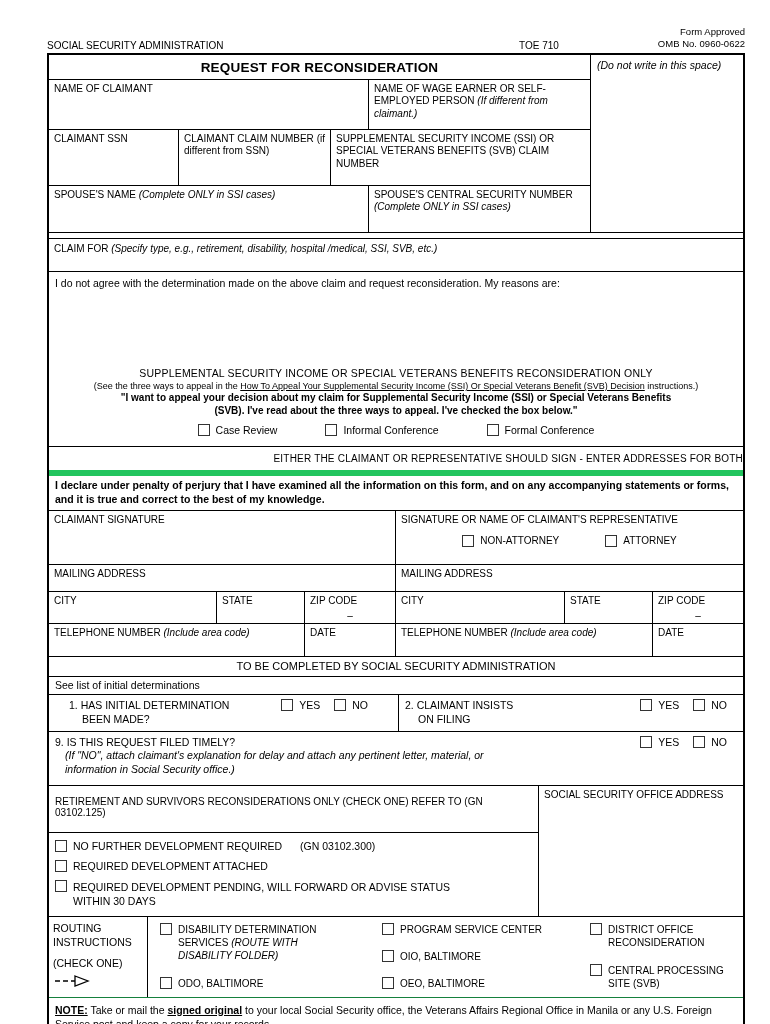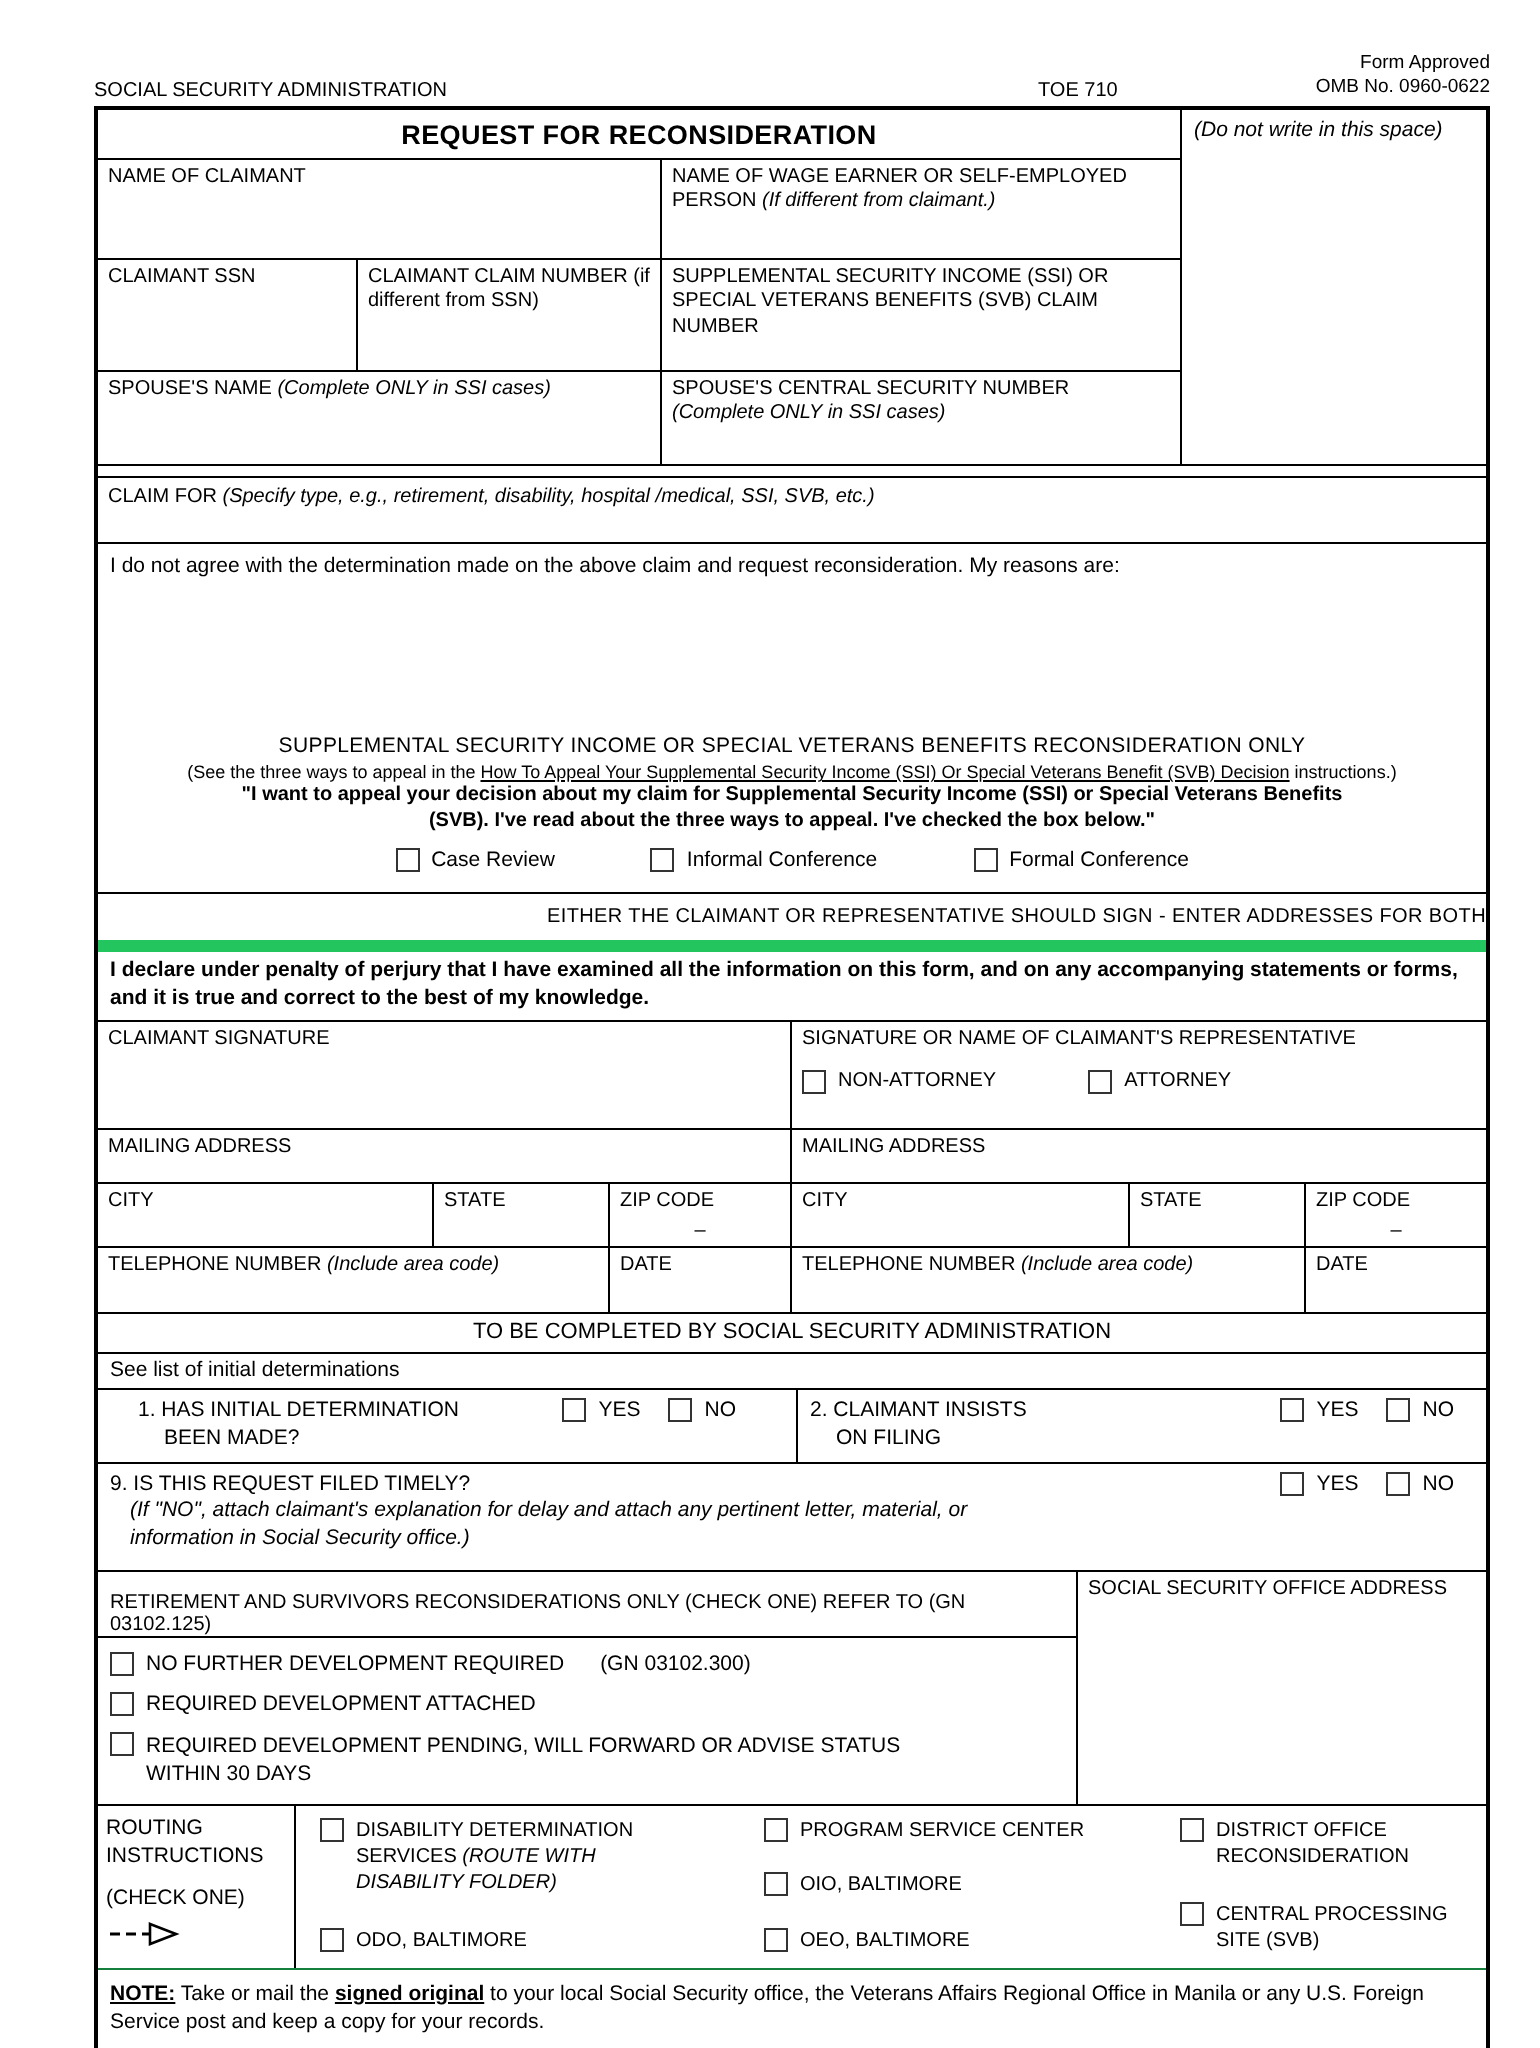--- a/index.html
+++ b/index.html
@@ -22,21 +22,21 @@
 
   .top-flex { display:flex; border-bottom:1px solid #000; }
   .top-left { flex:1; border-right:1px solid #000; }
   .top-right { width:152px; padding:4px 6px; font-size:10.5px; font-style:italic; }
   .title-row { text-align:center; font-size:13.5px; font-weight:bold; padding:5px 0 4px; border-bottom:1px solid #000; letter-spacing:.2px; }
   .cells { display:flex; }
   .cell { padding:3px 5px; }
   .h-name { height:50px; }
   .h-ssn { height:56px; }
   .h-spouse { height:46px; }
-  .w282 { width:282px; }
+  .w282 { width:320px; }
   .w130 { width:130px; }
   .w152 { width:152px; }
   .fx1 { flex:1; }
 
   .claimfor-row { margin-top:5px; border-top:1px solid #000; border-bottom:1px solid #000; padding:4px 5px 16px; }
 
   .reasons { padding:5px 6px 8px; border-bottom:1px solid #000; }
   .reasons-text { font-size:10.5px; }
   .ssi-center { margin-top:76px; text-align:center; }
   .ssi-h { font-size:10.5px; letter-spacing:.2px; }
@@ -47,21 +47,21 @@
 
   .cb { width:12px; height:12px; border:1.5px solid #333; display:inline-block; background:#fff; margin-right:6px; flex:none; }
 
   .banner { text-align:right; font-size:10px; padding:6px 0; border-bottom:6px solid #22c55e; letter-spacing:.2px; }
   .decl { font-size:10.5px; font-weight:bold; padding:3px 6px 4px; border-bottom:1px solid #000; line-height:1.3; }
 
   .sig-grid { display:flex; border-bottom:1px solid #000; }
   .sig-half { width:50%; }
   .sig-half.left { border-right:1px solid #000; }
   .sig-r1 { height:54px; border-bottom:1px solid #000; padding:3px 5px; }
-  .rep-cbs { display:flex; gap:46px; margin-top:8px; }
+  .rep-cbs { display:flex; justify-content:center; gap:46px; margin-top:8px; }
   .sig-r2 { height:27px; border-bottom:1px solid #000; padding:3px 5px; }
   .sig-r3 { display:flex; height:32px; border-bottom:1px solid #000; }
   .sig-r4 { display:flex; height:32px; }
   .c-city { flex:1; }
   .c-state { width:88px; }
   .c-zip { width:90px; }
   .c-tel { flex:1; }
   .c-date { width:90px; }
   .zipdash { display:block; text-align:center; margin-top:2px; }
 
@@ -77,21 +77,21 @@
   .yn .cb { margin-top:0; }
   .yn-yes { margin-left:auto; }
   .yn-gap { margin-right:10px; }
 
   .q3-row { display:flex; border-bottom:1px solid #000; padding:4px 6px 8px; }
   .q3-left { flex:1; font-size:10.5px; line-height:1.3; }
   .q3-note { font-style:italic; padding-left:10px; }
 
   .ret-flex { display:flex; border-bottom:1px solid #000; }
   .ret-left { flex:1; }
-  .ret-head { border-bottom:1px solid #000; padding:10px 6px 0; font-size:10px; }
+  .ret-head { border-bottom:1px solid #000; padding:10px 6px 14px; font-size:10px; }
   .dev-area { padding:7px 6px 6px; }
   .dev-item { display:flex; align-items:flex-start; font-size:10.5px; margin-bottom:8px; }
   .dev-item:last-child { margin-bottom:2px; }
   .dev3-label { max-width:380px; line-height:1.35; }
   .dev-ref { margin-left:18px; }
   .ret-right { width:205px; border-left:1px solid #000; padding:3px 5px; font-size:10px; }
 
   .routing { display:flex; border-bottom:1px solid #15803d; }
   .routing-lbl { width:99px; border-right:1px solid #000; padding:5px 4px; font-size:10.5px; line-height:1.3; }
   .routing-arrow { margin-top:3px; display:block; }

